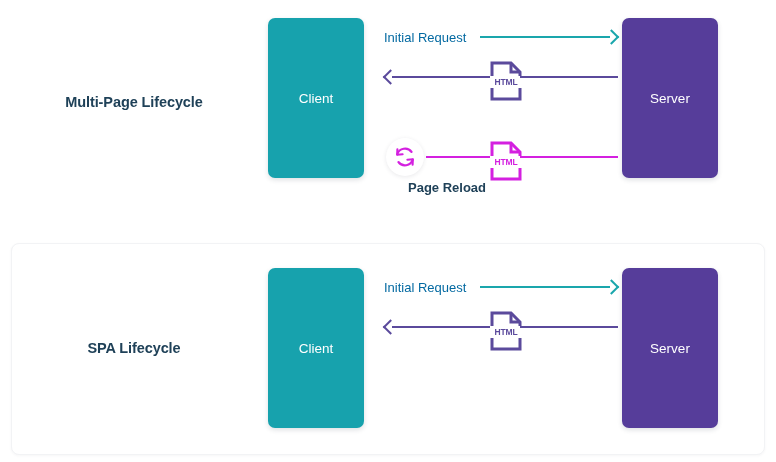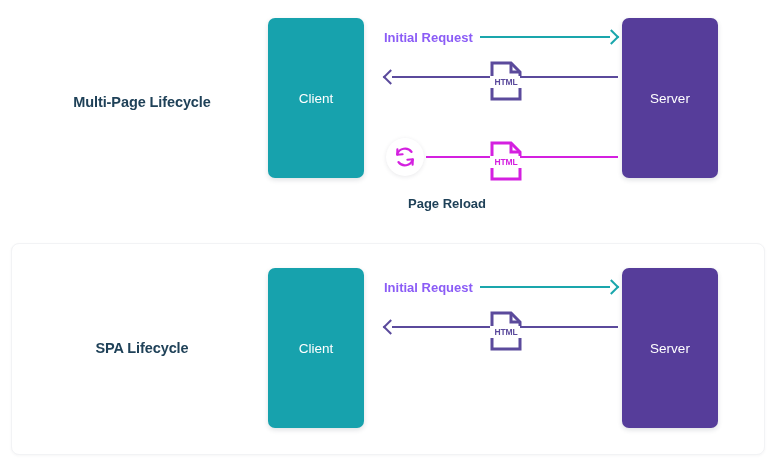--- a/index.html
+++ b/index.html
@@ -25,21 +25,20 @@
 
   
   .section-title {
     position: absolute;
     left: 0; width: 268px;
     text-align: center;
     color: #1f4158;
     font-size: 14.5px;
     letter-spacing: -0.1px;
     white-space: nowrap;
-    margin-left: 8px;
   }
   .title-mp { top: 94px; font-weight: 700; }
   .title-spa { top: 340px; font-weight: 600; }
 
   
   .node {
     position: absolute;
     border-radius: 7px;
     color: #ffffff;
     font-size: 13.5px;
@@ -50,24 +49,23 @@
   }
   .node-client { background: #17a2ad; justify-content: center; }
   .node-server { background: #563d9a; justify-content: center; }
 
   
   .flow { position: absolute; height: 22px; }
   .flow-label {
     position: absolute;
     left: 0; top: 50%;
     transform: translateY(-50%);
-    color: #8b5cf6;
+    color: #0369a1;
     font-size: 13px;
     white-space: nowrap;
-    font-weight: bold;
   }
 
   
   .line {
     position: absolute;
     top: 50%;
     height: 2px;
     transform: translateY(-50%);
   }
   .line-teal   { background: #1aa6ac; }
@@ -182,21 +180,21 @@
         <svg viewBox="0 0 32 40">
           <path d="M2 2 H21 L30 11 V38 H2 Z" fill="none" stroke="#d420e0" stroke-width="3" stroke-linejoin="miter"></path>
           <path d="M21 2 L21 11 L30 11" fill="none" stroke="#d420e0" stroke-width="3"></path>
           <rect x="0" y="15" width="32" height="12" fill="#ffffff"></rect>
           <text class="doc-text" x="16" y="24" text-anchor="middle" fill="#d420e0">HTML</text>
         </svg>
       </div>
       <div class="line line-pink" style="left:136px; width:98px;"></div>
     </div>
 
-    <div class="caption" style="left:384px; top:196px;padding-left:24px;">Page Reload</div>
+    <div class="caption" style="left:384px; top:180px;padding-left:24px;">Page Reload</div>
   </div>
 
   <div class="panel panel-bottom"></div>
 
   <div class="panel" style="top:243px; height:212px;">
 
     <div class="section-title title-spa" style="top:97px;">SPA Lifecycle</div>
 
     <div class="node node-client" style="left:268px; top:25px; width:96px; height:160px;">
       <span>Client</span>

